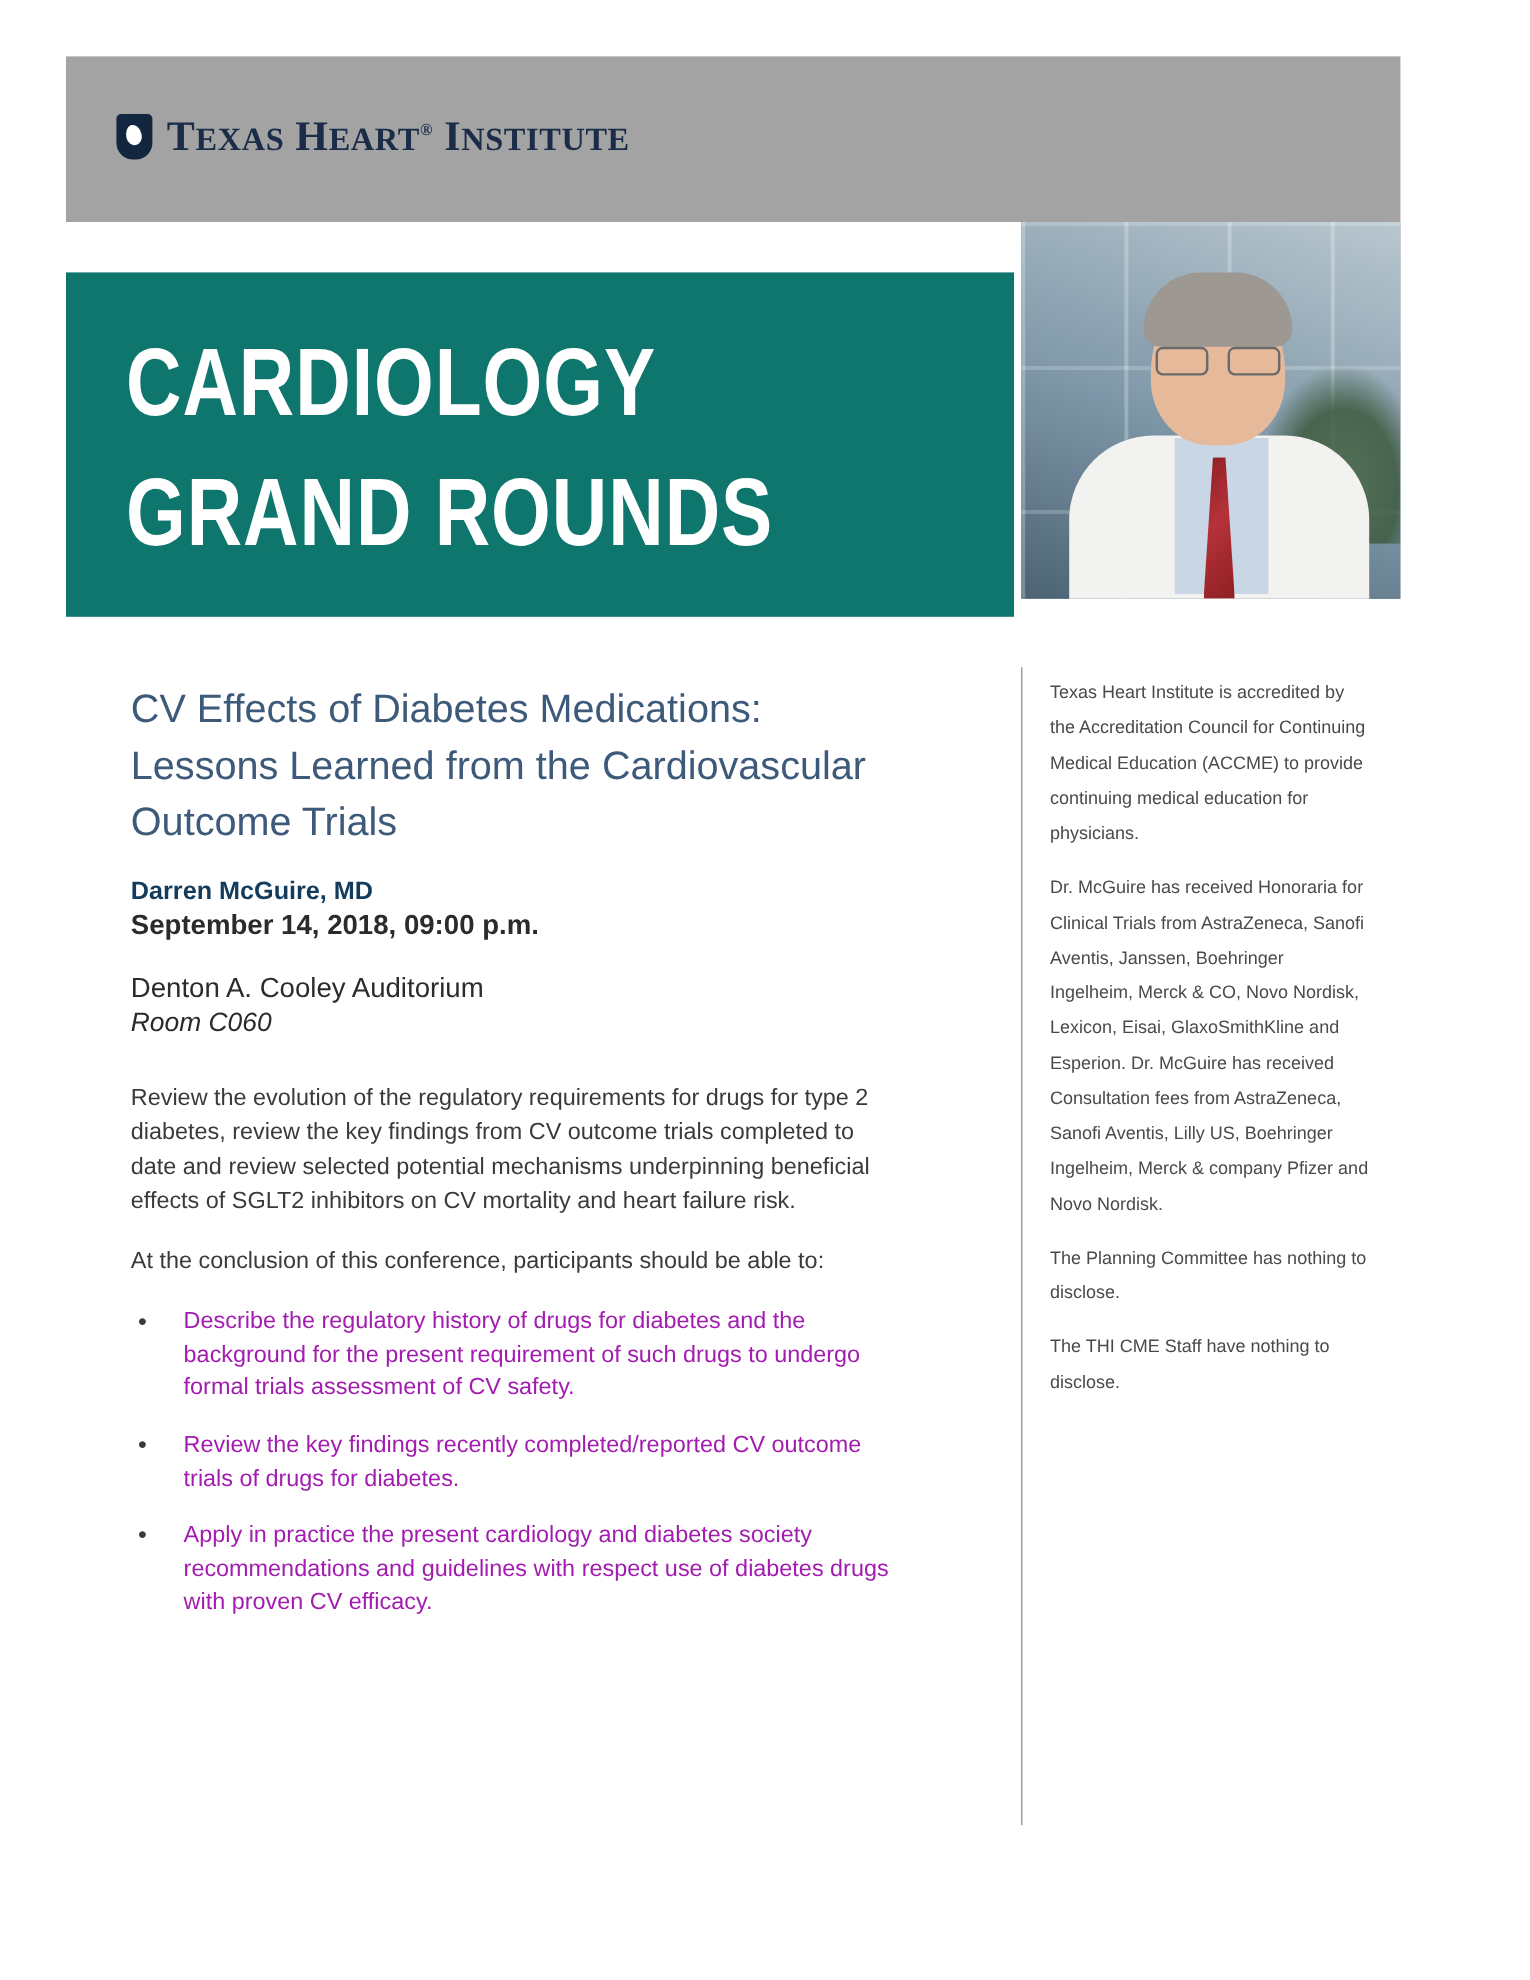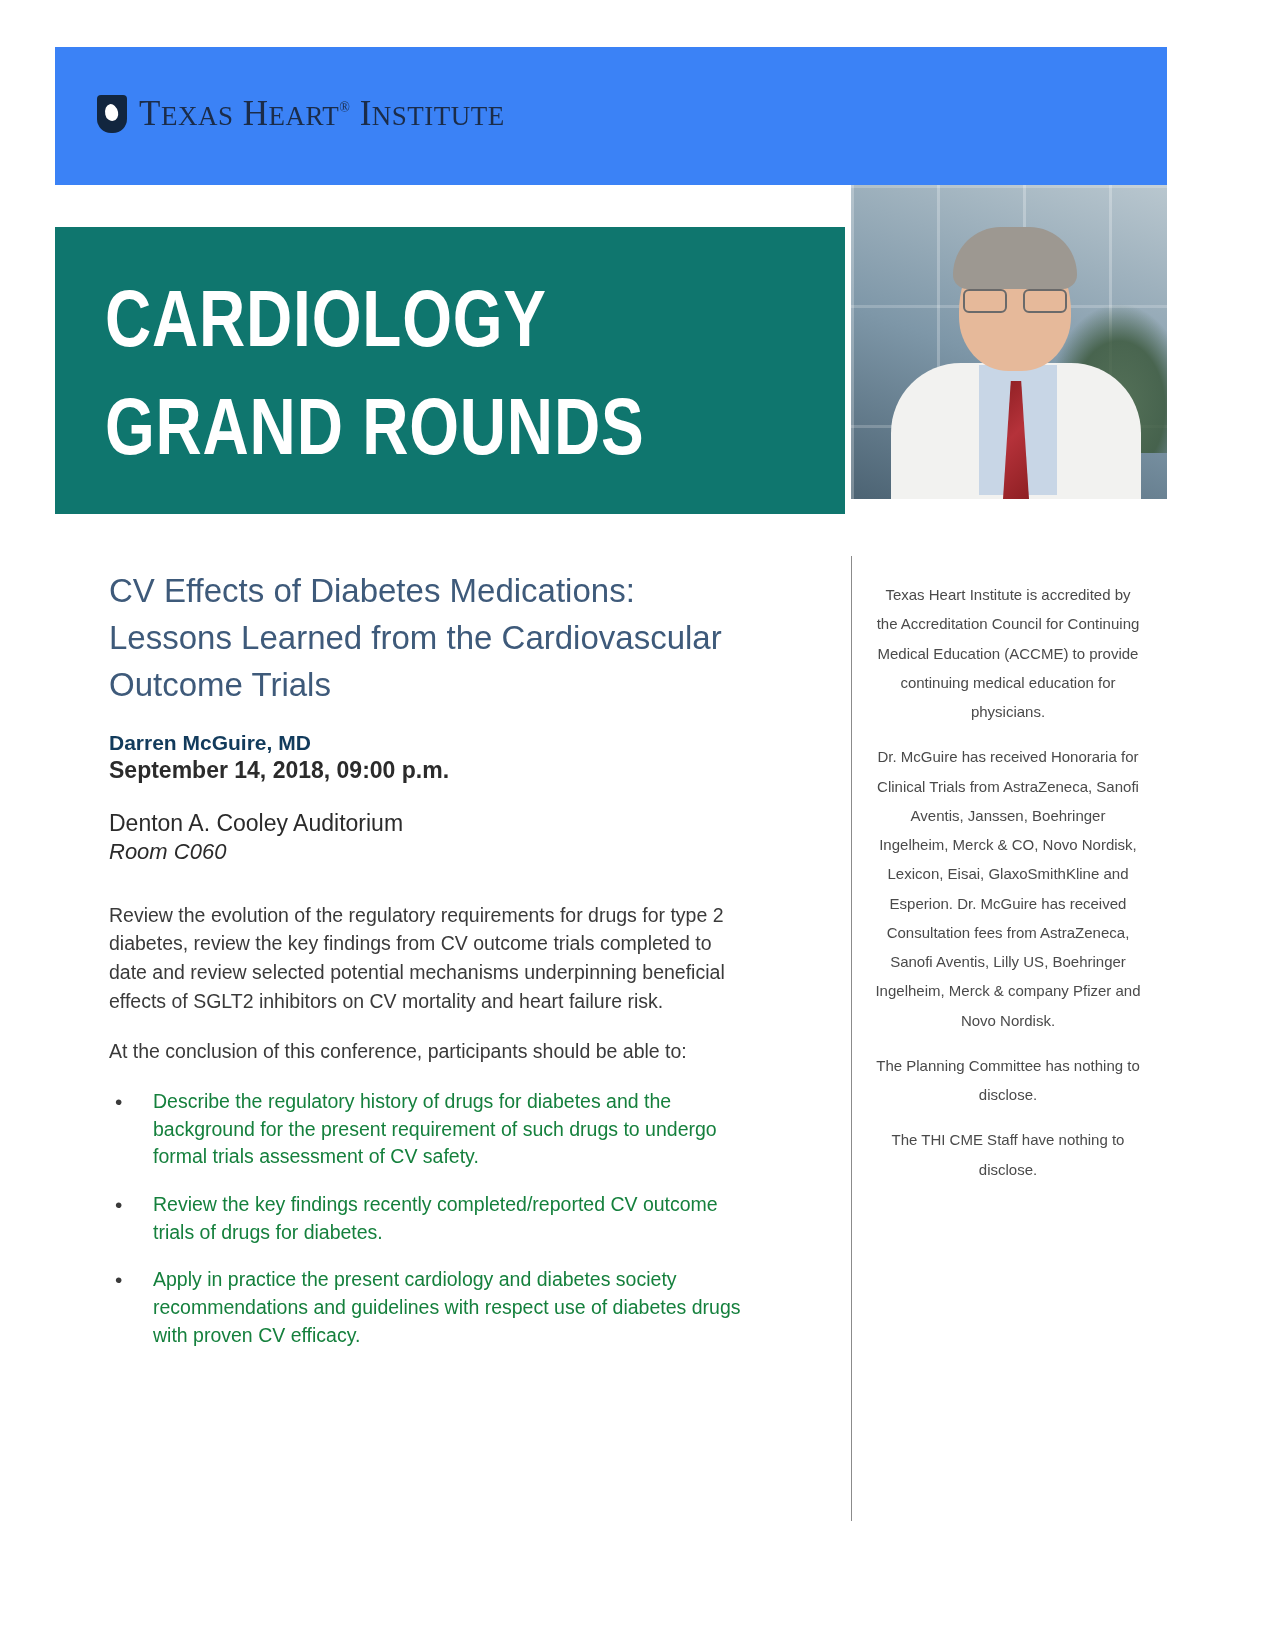--- a/index.html
+++ b/index.html
@@ -23,21 +23,22 @@
     background: #ffffff;
   }
 
   
   .logo-band {
     position: absolute;
     left: 55px;
     top: 47px;
     width: 1112px;
     height: 138px;
-    background: #3b82f6;
+    background: #a3a3a3;
+    font-weight: bold;
   }
   .logo-wrap {
     position: absolute;
     left: 42px;
     top: 47px;
     display: flex;
     align-items: center;
     gap: 12px;
   }
   .logo-shield {
@@ -238,21 +239,21 @@
   }
   .obj-list {
     margin: 0;
     padding: 0;
     list-style: none;
   }
   .obj-list li {
     position: relative;
     font-size: 19.5px;
     line-height: 1.42;
-    color: #15803d;
+    color: #a21caf;
     padding-left: 44px;
     margin-bottom: 20px;
   }
   .obj-list li::before {
     content: "\2022";
     position: absolute;
     left: 6px;
     top: -1px;
     font-size: 21px;
     color: #3a3a3a;
@@ -265,23 +266,22 @@
     top: 556px;
     width: 1px;
     height: 965px;
     background: #8b8b8b;
   }
 
   
   .accred {
     position: absolute;
     left: 875px;
-    top: 580px;
+    top: 563px;
     width: 266px;
-    text-align: center;
   }
   .accred p {
     font-size: 15px;
     line-height: 1.95;
     color: #4a4a4a;
     margin: 0 0 16px 0;
   }
   .accred p .ital { font-style: italic; }
 </style>
 </head>

